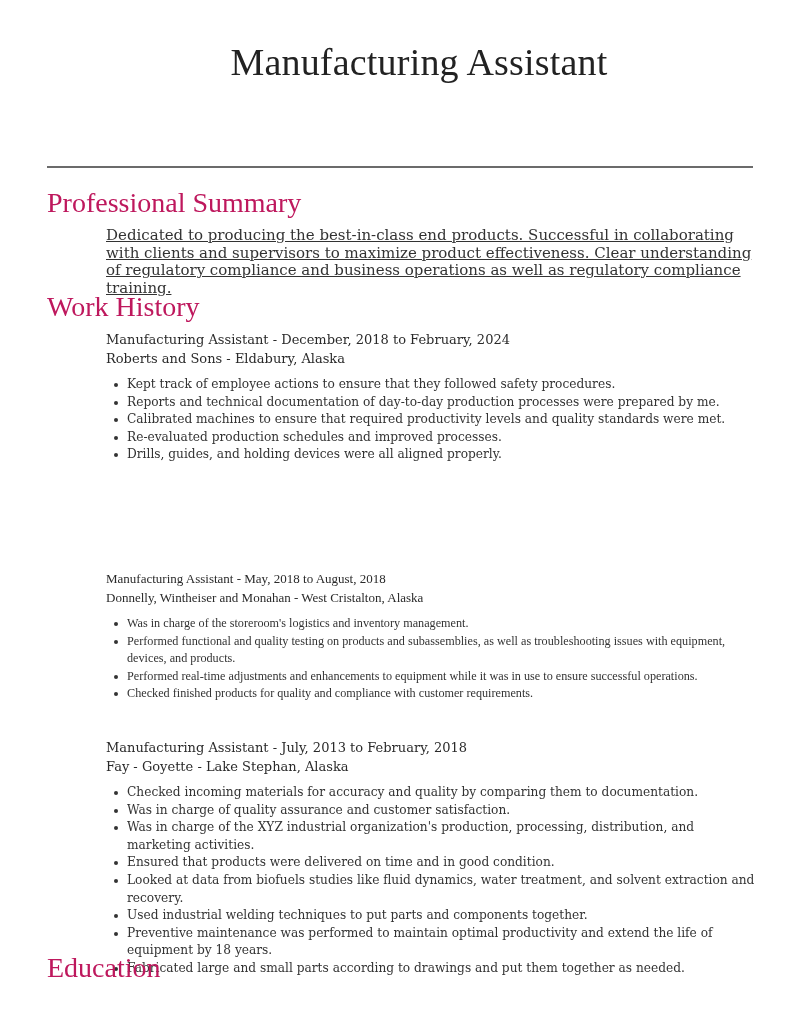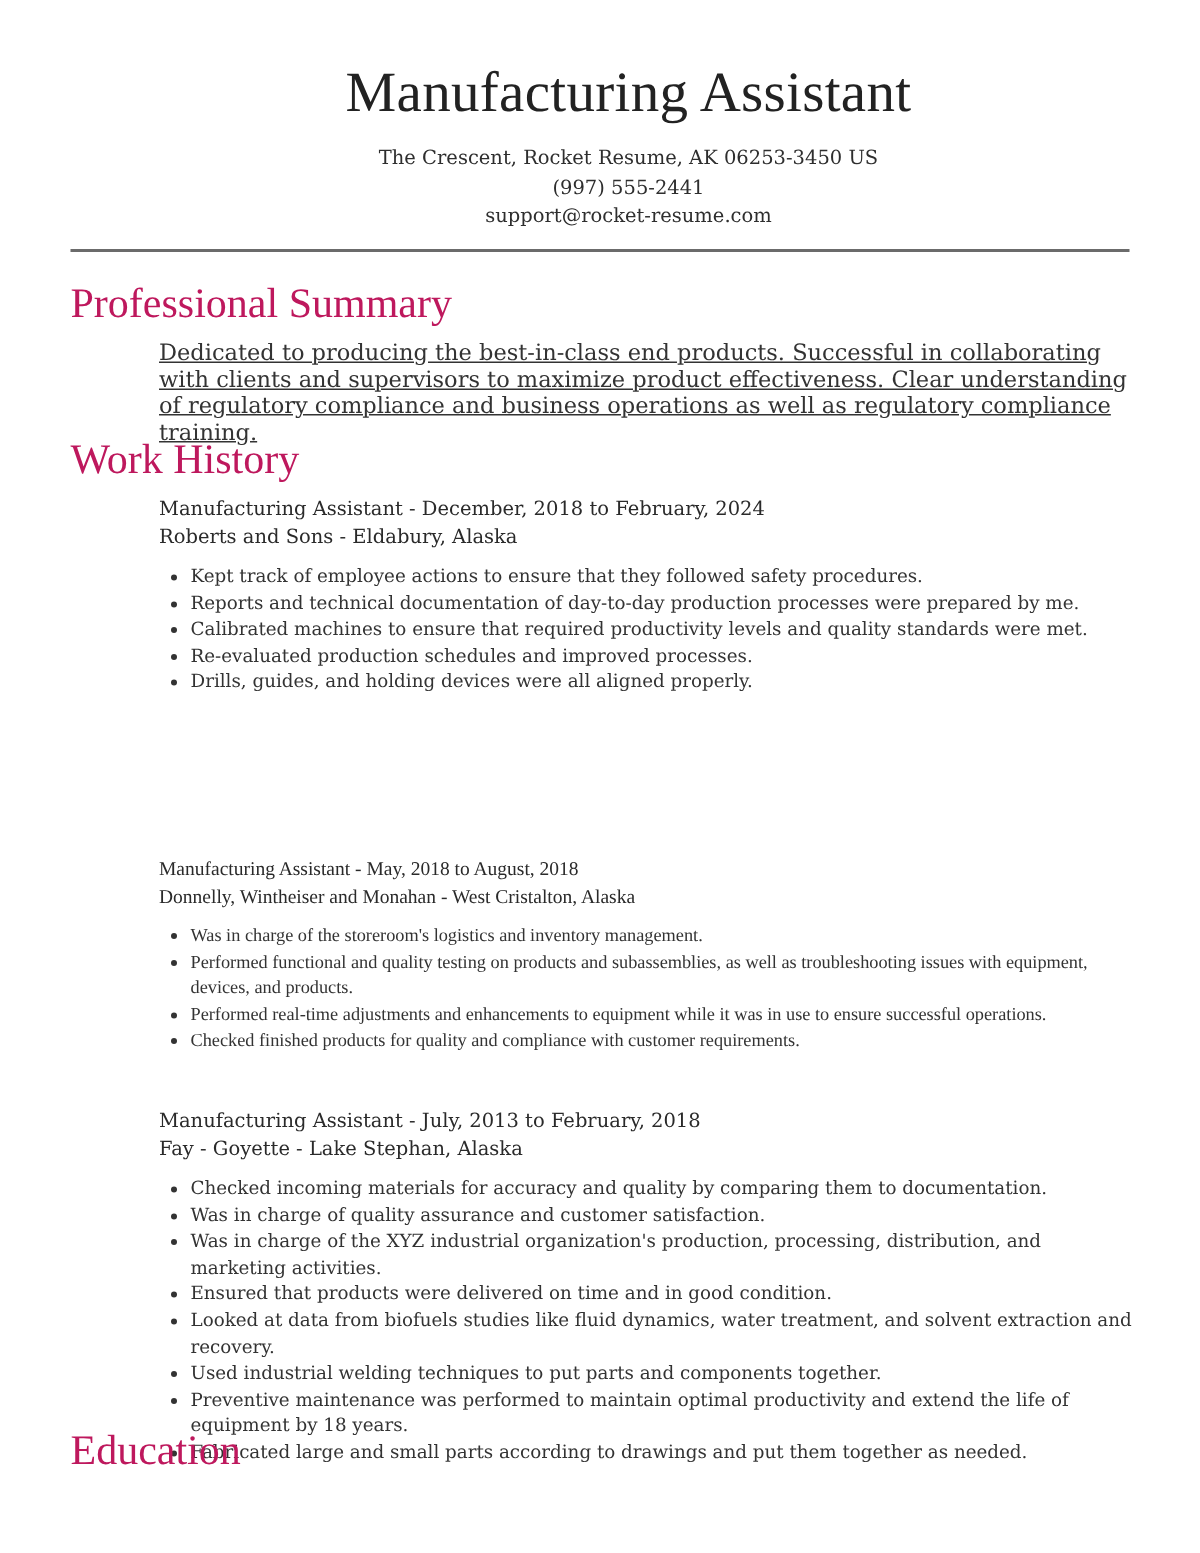--- a/index.html
+++ b/index.html
@@ -45,25 +45,20 @@
     width: 4px; height: 4px; border-radius: 50%; background: #333;
   }
 </style>
 </head>
 <body>
 
 <div class="page">
 
   <header class="header">
     <h1 class="name">Manufacturing Assistant</h1>
-    <div class="contact">
-      <div>The Crescent, Rocket Resume, AK 06253-3450 US</div>
-      <div>(997) 555-2441</div>
-      <div>support@rocket-resume.com</div>
-    </div>
   </header>
 
   <div class="divider"></div>
 
   <h2 class="section-title" style="top:187px;">Professional Summary</h2>
   <p class="summary">Dedicated to producing the best-in-class end products. Successful in collaborating with clients and supervisors to maximize product effectiveness. Clear understanding of regulatory compliance and business operations as well as regulatory compliance training.</p>
 
   <h2 class="section-title" style="top:291px;">Work History</h2>
 
   <div class="job" style="top:330px;">

